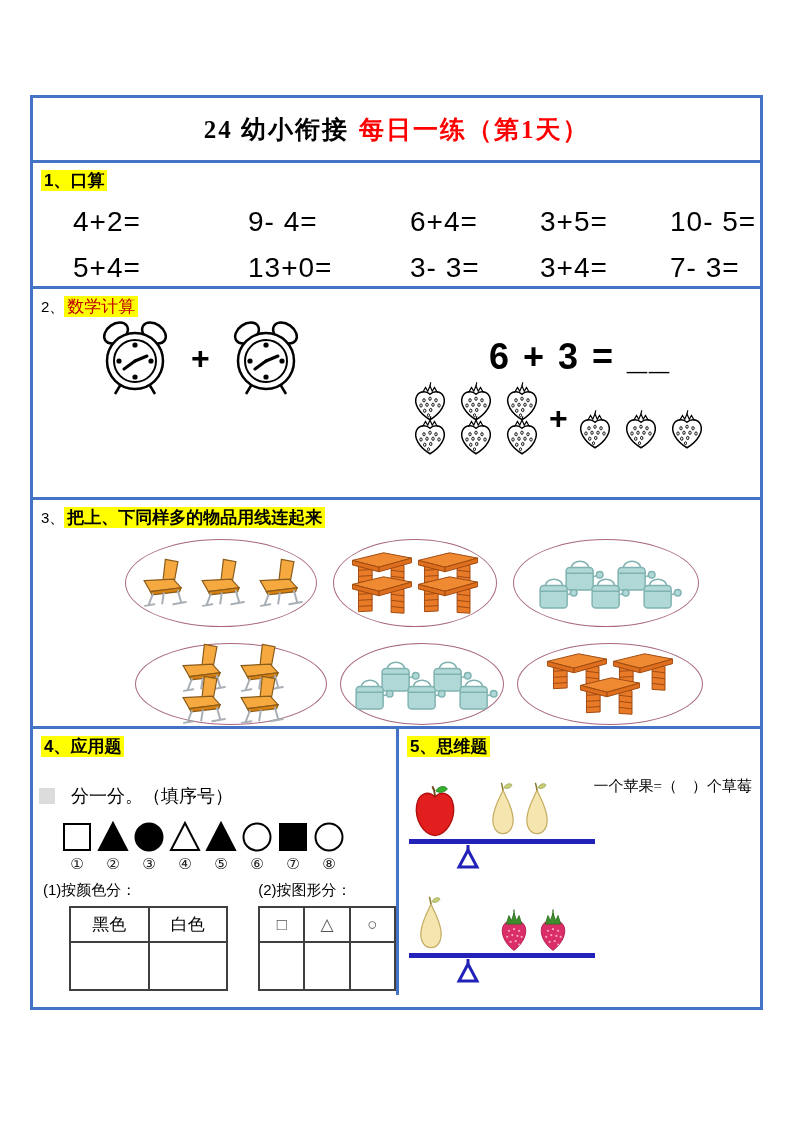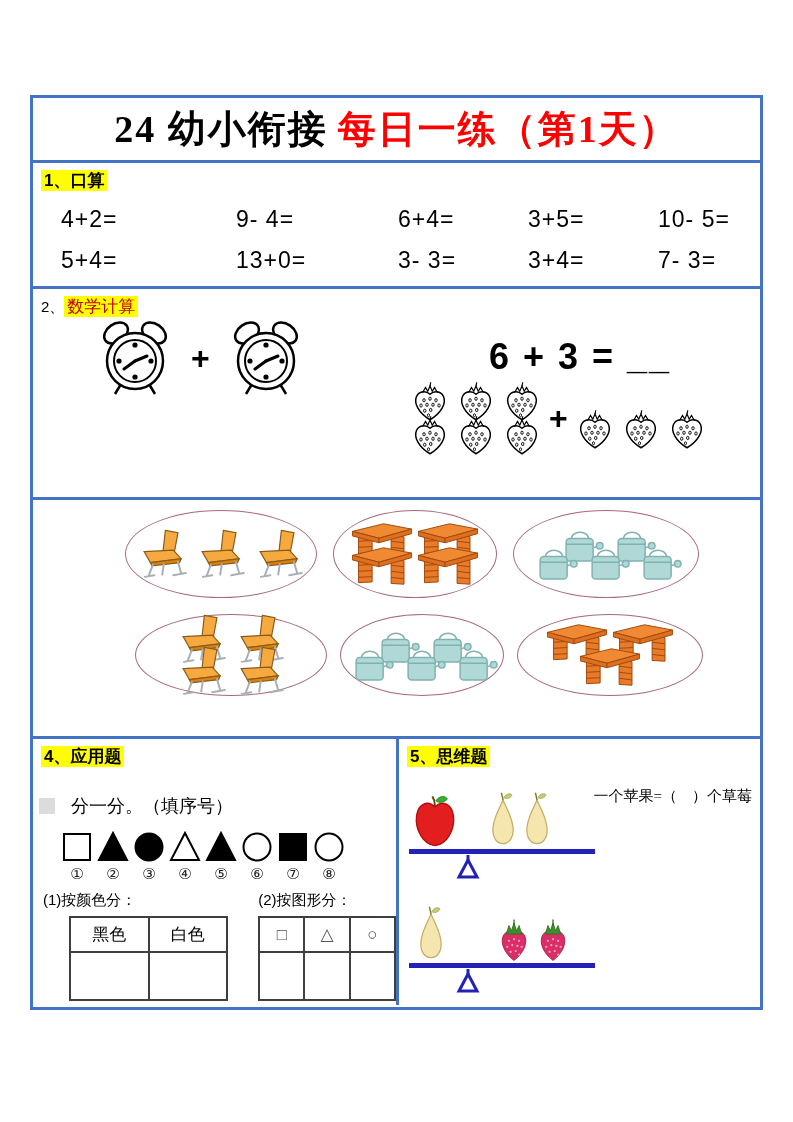--- a/index.html
+++ b/index.html
@@ -5,34 +5,34 @@
   * { margin:0; padding:0; box-sizing:border-box; }
   html,body { width:793px; height:1122px; background:#ffffff; }
   body { font-family:"Liberation Sans","DejaVu Sans",sans-serif; color:#000; position:relative; }
 
   .doc { position:absolute; left:30px; top:95px; width:733px; height:915px;
          border:3px solid var(--border-blue,#4472C4); background:#fff; }
 
   .title-row { height:65px; border-bottom:3px solid var(--border-blue,#4472C4);
                display:flex; align-items:center; justify-content:center;
                font-family:"Liberation Serif","DejaVu Serif",serif;
-               font-weight:bold; font-size:38px; letter-spacing:2px; }
+               font-weight:bold; font-size:25px; letter-spacing:2px; }
   .title-red { color:var(--title-red,#FF0000); margin-left:10px; }
 
   .sec { border-bottom:3px solid var(--border-blue,#4472C4); position:relative; }
   .sec-header { padding:6px 0 0 8px; font-size:17px; }
   .sec-num  { font-weight:bold; }
   .sec-num.plain { font-weight:normal; font-size:15px; }
   .hl { background:var(--highlight-yellow,#FFFF00); font-weight:bold; padding:1px 3px; }
   .hl.darkred { color:var(--section2-header-red,#C00000); font-weight:normal; }
 
   
   .sec1 { height:126px; }
   .oral-row { display:grid; grid-template-columns:175px 162px 130px 130px auto;
-              padding-left:28px; margin-top:14px; font-size:23px; letter-spacing:1px; }
+              padding-left:40px; margin-top:14px; font-size:28px; letter-spacing:1px; }
 
   
   .sec2 { height:211px; }
   .sec2-body { display:flex; }
   .eq-left  { width:368px; }
   .eq-right { flex:1; }
   .equation { font-size:36px; font-weight:bold; letter-spacing:2px; }
   .eq-left  .equation { margin:16px 0 6px 80px; }
   .eq-right .equation { margin:18px 0 2px 88px; }
   .pic-row { display:flex; align-items:center; }
@@ -296,20 +296,23 @@
                   <use href="#sym-strawberry-outline"></use>
                 </svg>
               </div>
             </span>
         </div>
       </div>
     </div>
   </div>
 
   <div class="sec sec3">
+    <div class="sec-header">
+      <span class="sec-num plain">3、</span><span class="hl">把上、下同样多的物品用线连起来</span>
+    </div>
     <div class="oval-row r1">
       <div class="oval w1">
           <div class="irow">
             <svg width="58" height="52" viewBox="0 0 70 66">
               <use href="#sym-chair"></use>
             </svg>
             <svg width="58" height="52" viewBox="0 0 70 66">
               <use href="#sym-chair"></use>
             </svg>
             <svg width="58" height="52" viewBox="0 0 70 66">

